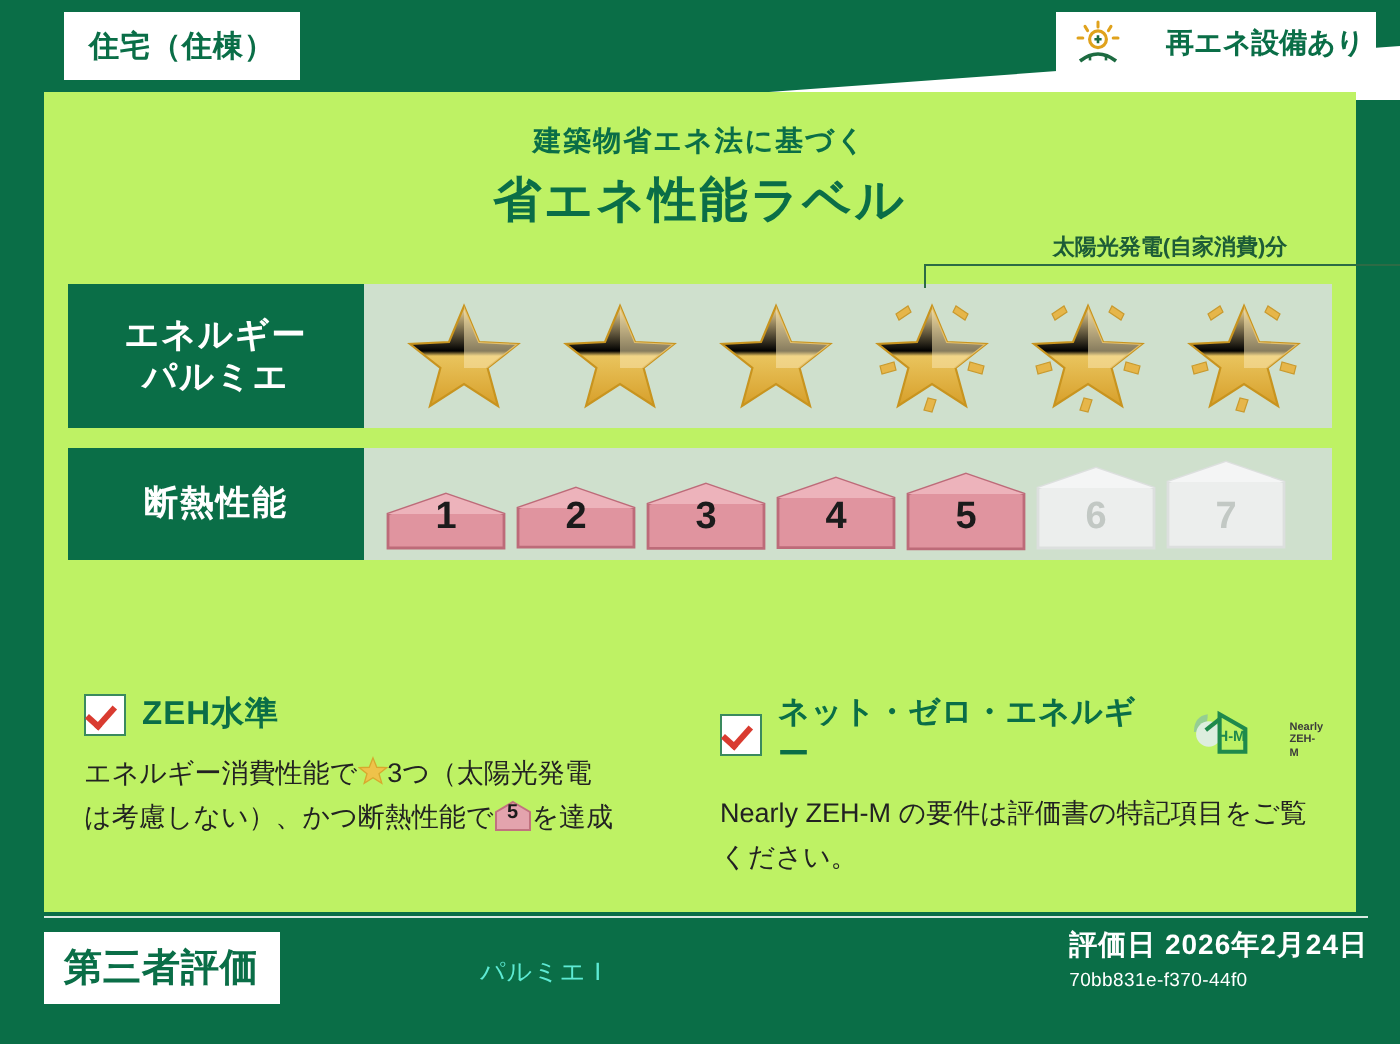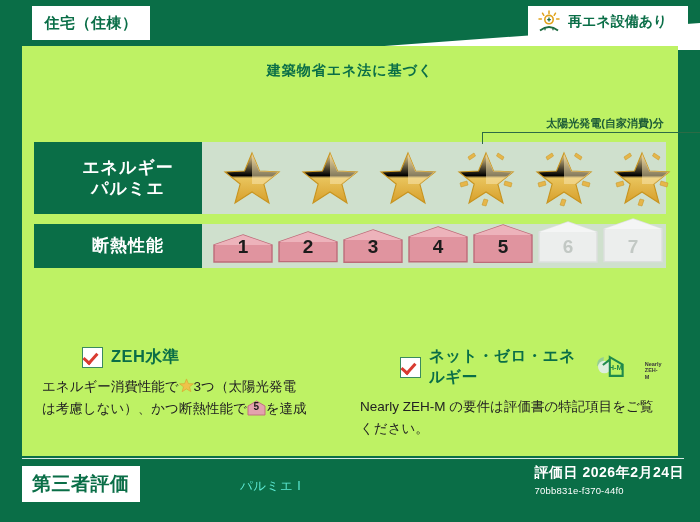--- a/index.html
+++ b/index.html
@@ -29,44 +29,44 @@
   
   .wedge{
     position:absolute;left:330px;top:0;width:370px;height:50px;
     background:#ffffff;
     clip-path:polygon(0 100%, 100% 46%, 100% 100%);
   }
 
   
   .re-badge{
     position:absolute;left:528px;top:6px;width:160px;height:32px;
-    background:#ffffff;display:flex;align-items:center;gap:6px;
+    background:#ffffff;display:flex;align-items:center;gap:21px;
     padding-left:8px;box-sizing:border-box;
   }
   .re-badge .label{
     color:#0a6e47;font-weight:bold;font-size:14px;letter-spacing:0px;
   }
   .sun-icon{width:26px;height:24px;flex:0 0 26px;}
 
   
   .title-wrap{position:absolute;left:0;top:16px;width:656px;text-align:center;}
   .title-sub{color:#0a6e47;font-weight:bold;font-size:14px;letter-spacing:1px;}
   .title-main{color:#0a6e47;font-weight:bold;font-size:24px;letter-spacing:1.5px;margin-top:4px;}
 
   
   .rows{position:absolute;left:12px;top:96px;width:632px;}
   .row{
     position:relative;display:flex;align-items:stretch;
     background:#cfe0cd;height:72px;margin-bottom:10px;
   }
-  .row.insul{height:44px;}
+  .row.insul{height:56px;}
   .row-label{
     flex:0 0 148px;background:#0a6e47;color:#ffffff;
     display:flex;flex-direction:column;align-items:center;justify-content:center;
-    font-weight:bold;font-size:17px;line-height:1.25;letter-spacing:1px;padding-left:20px;
+    font-weight:bold;font-size:17px;line-height:1.25;letter-spacing:1px;
   }
   .row-body{flex:1 1 auto;position:relative;}
 
   
   .stars{
     position:absolute;left:6px;top:0;right:0;bottom:0;
     display:flex;align-items:center;gap:2px;padding-left:6px;
   }
   .star-cell{width:76px;height:70px;position:relative;flex:0 0 76px;}
   .star-cell svg{position:absolute;left:0;top:0;}
@@ -90,21 +90,21 @@
   .house svg{display:block;}
   .house .num{
     position:absolute;left:0;right:0;bottom:6px;text-align:center;
     font-weight:bold;font-size:19px;color:#1b1b1b;
   }
   .house.off .num{color:#c2c8c4;}
 
   
   .checks{position:absolute;left:20px;top:300px;width:620px;display:flex;gap:16px;}
   .check-col{flex:1 1 0;}
-  .check-head{display:flex;align-items:center;gap:8px;margin-left:40px;}
+  .check-head{display:flex;align-items:center;gap:8px;}
   .check-box{
     width:19px;height:19px;border:1.6px solid #3a8a5e;background:#fff;
     position:relative;flex:0 0 19px;
   }
   .check-box::after{
     content:"";position:absolute;left:3px;top:2px;width:6px;height:11px;
     border:solid #d93b30;border-width:0 3px 3px 0;transform:rotate(42deg);
   }
   .check-title{color:#0a6e47;font-weight:bold;font-size:16.5px;letter-spacing:.5px;}
   .check-title.alt{color:#0a6e47;font-size:15.5px;}
@@ -172,20 +172,21 @@
         <line x1="17" y1="17" x2="17" y2="20.2" stroke="#1d6b41" stroke-width="1.3"></line>
       </svg>
     </span>
     <span class="label">再エネ設備あり</span>
   </div>
 
   <div class="inner-card">
 
     <div class="title-wrap">
       <div class="title-sub">建築物省エネ法に基づく</div>
+      <div class="title-main">省エネ性能ラベル</div>
     </div>
 
     <div class="rows">
 
       <div class="row">
         <div class="row-label">
           <span>エネルギー</span>
           <span>パルミエ</span>
         </div>
         <div class="row-body">

